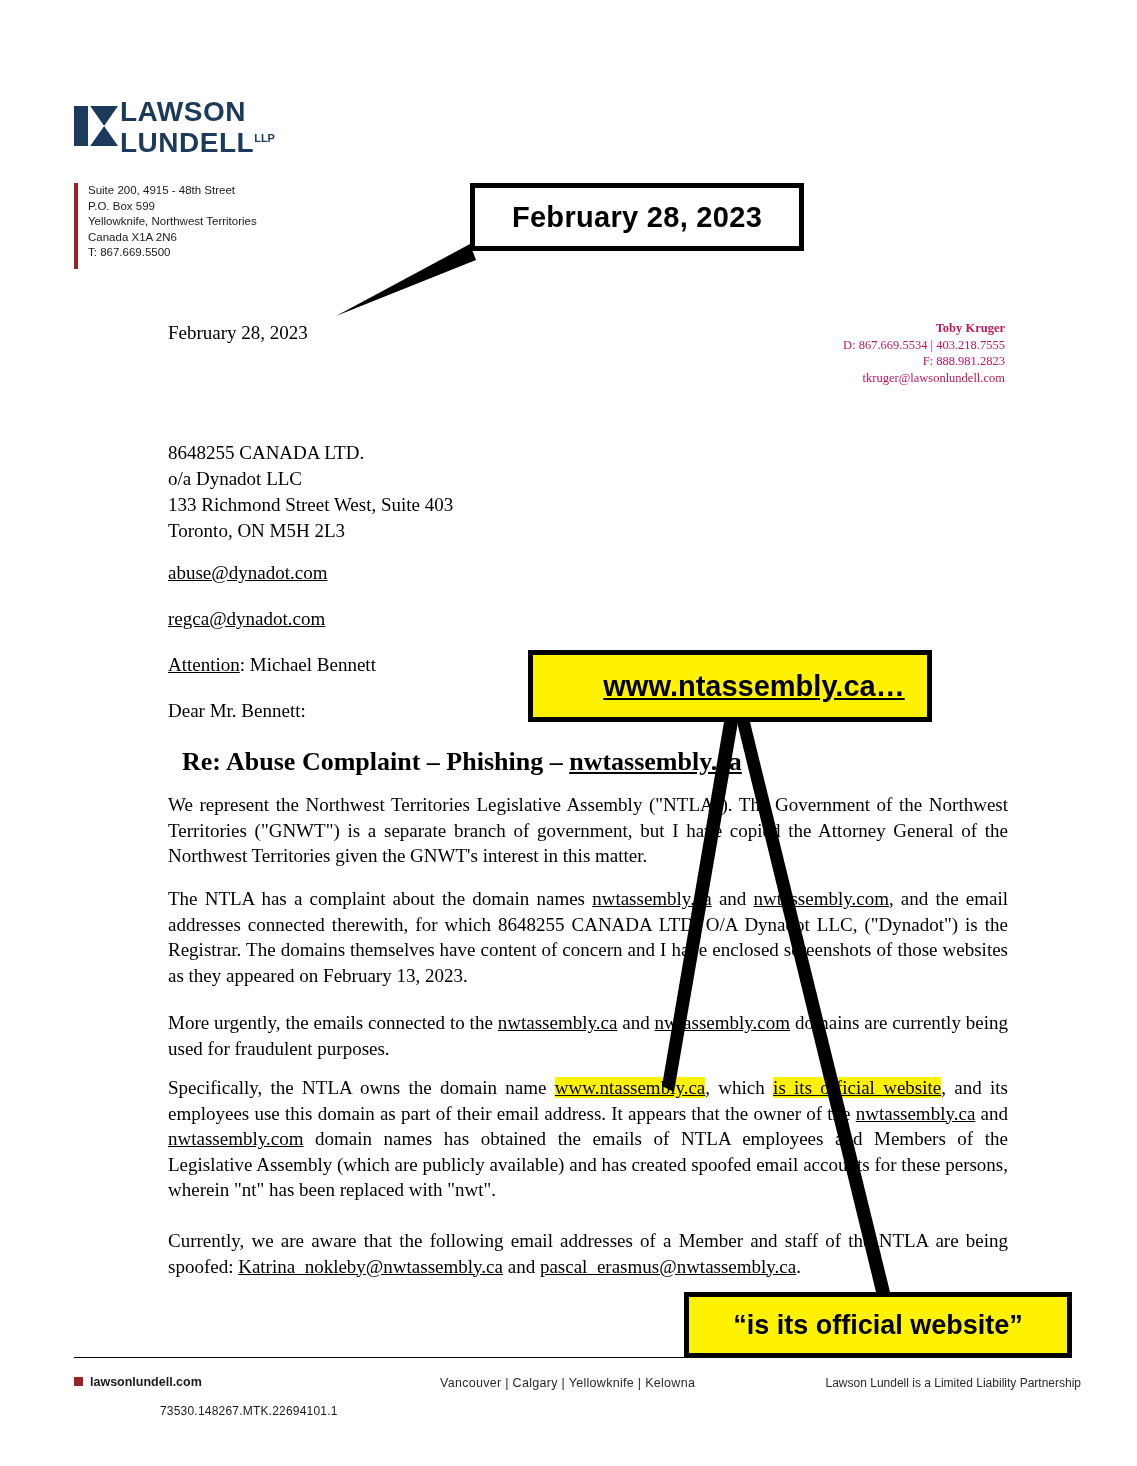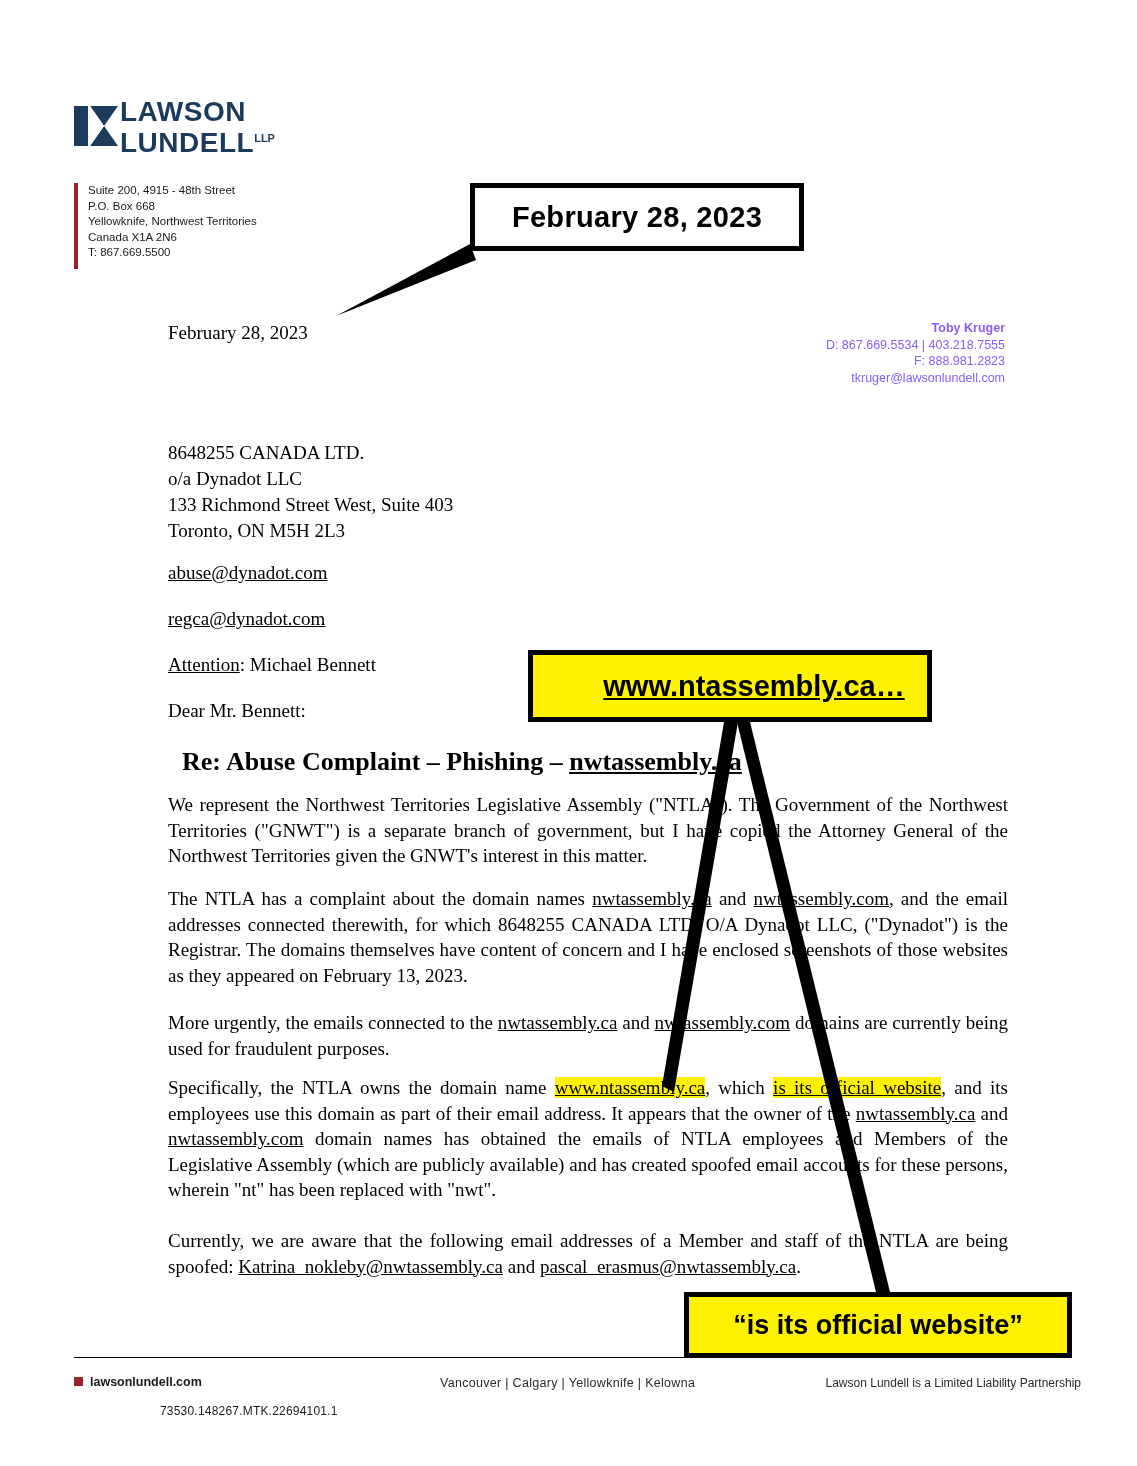--- a/index.html
+++ b/index.html
@@ -76,24 +76,24 @@
     left: 168px;
     top: 322px;
     font-size: 19px;
   }
 
   .contact-block {
     position: absolute;
     right: 132px;
     top: 320px;
     text-align: right;
-    font-family: Liberation Sans, sans-serif;
+    font-family: Liberation Serif, serif;
     font-size: 12.5px;
     line-height: 16.5px;
-    color: #8b5cf6;
+    color: #be185d;
   }
   .contact-name { font-weight: bold; }
 
   .delivered {
     position: absolute;
     left: 168px;
     top: 368px;
     width: 500px;
     font-size: 20px;
     font-weight: bold;
@@ -270,21 +270,21 @@
     </svg>
     <div class="logo-text">
       <div>LAWSON</div>
       <div><span>LUNDELL</span><span class="llp">LLP</span></div>
     </div>
   </div>
 
   <div class="address-rule"></div>
   <div class="address-block">
     <div>Suite 200, 4915 - 48th Street</div>
-    <div>P.O. Box 668</div>
+    <div>P.O. Box 599</div>
     <div>Yellowknife, Northwest Territories</div>
     <div>Canada X1A 2N6</div>
     <div>T: 867.669.5500</div>
   </div>
 
   <div class="letter-date">February 28, 2023</div>
 
   <div class="contact-block">
     <div class="contact-name">Toby Kruger</div>
     <div>D:  867.669.5534 | 403.218.7555</div>

